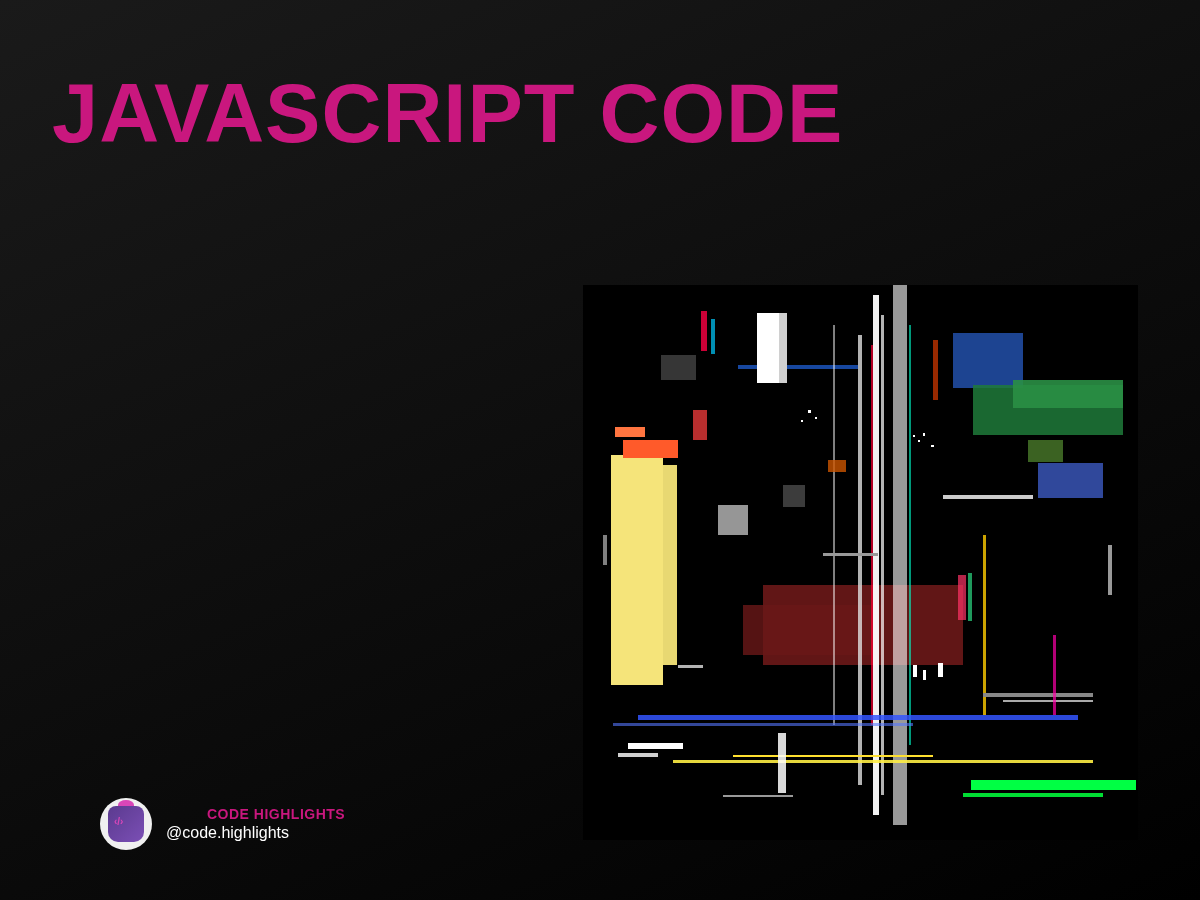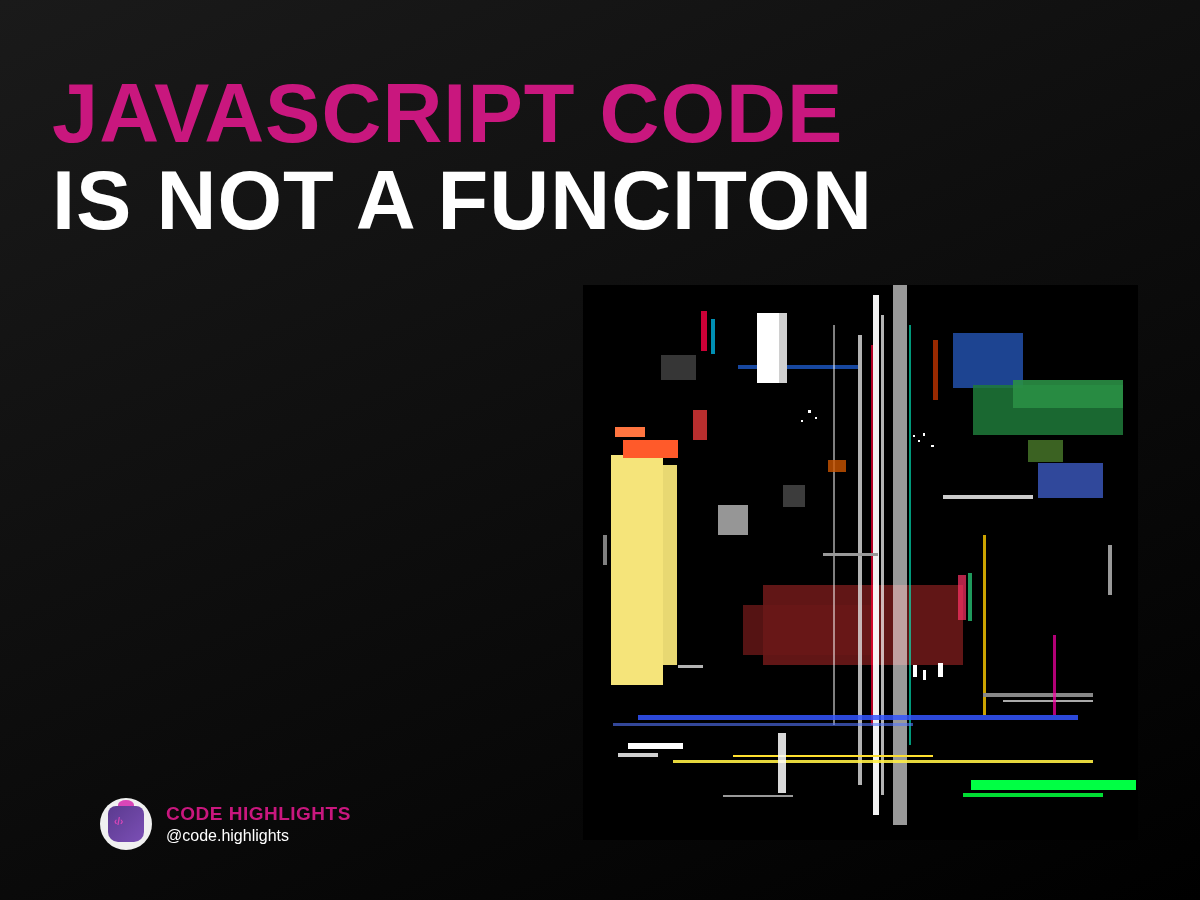--- a/index.html
+++ b/index.html
@@ -80,40 +80,40 @@
     width: 16px;
     height: 10px;
     background: #d946b8;
     border-radius: 50% 50% 0 0;
   }
   .credit-text {
     display: flex;
     flex-direction: column;
   }
   .credit-name {
-    font-size: 19px;
+    font-size: 14px;
     font-weight: 900;
     letter-spacing: 0.5px;
     color: #c9177e;
     line-height: 1.2;
+    margin-left: 41px;
   }
   .credit-handle {
     font-size: 16px;
     font-weight: 400;
     color: #ffffff;
     line-height: 1.2;
   }
   .g { position: absolute; }
 </style>
 </head>
 <body>
 
 <div class="headline">
   <div class="headline-line1">JAVASCRIPT CODE</div>
-  <div class="headline-line2">IS NOT A FUNCITON</div>
 </div>
 
 <div class="glitch-art">
 
   <div class="g" style="background:#f5e47a;left:28px;top:170px;width:52px;height:230px;"></div>
   <div class="g" style="background:#e8d872;left:80px;top:180px;width:14px;height:200px;"></div>
   <div class="g" style="background:#ff5a2a;left:40px;top:155px;width:55px;height:18px;"></div>
   <div class="g" style="background:#ff7540;left:32px;top:142px;width:30px;height:10px;"></div>
   <div class="g" style="background:#1a4fb0;left:155px;top:80px;width:120px;height:4px;opacity:0.9;"></div>
   <div class="g" style="background:#2455b5;left:370px;top:48px;width:70px;height:55px;opacity:0.8;"></div>

